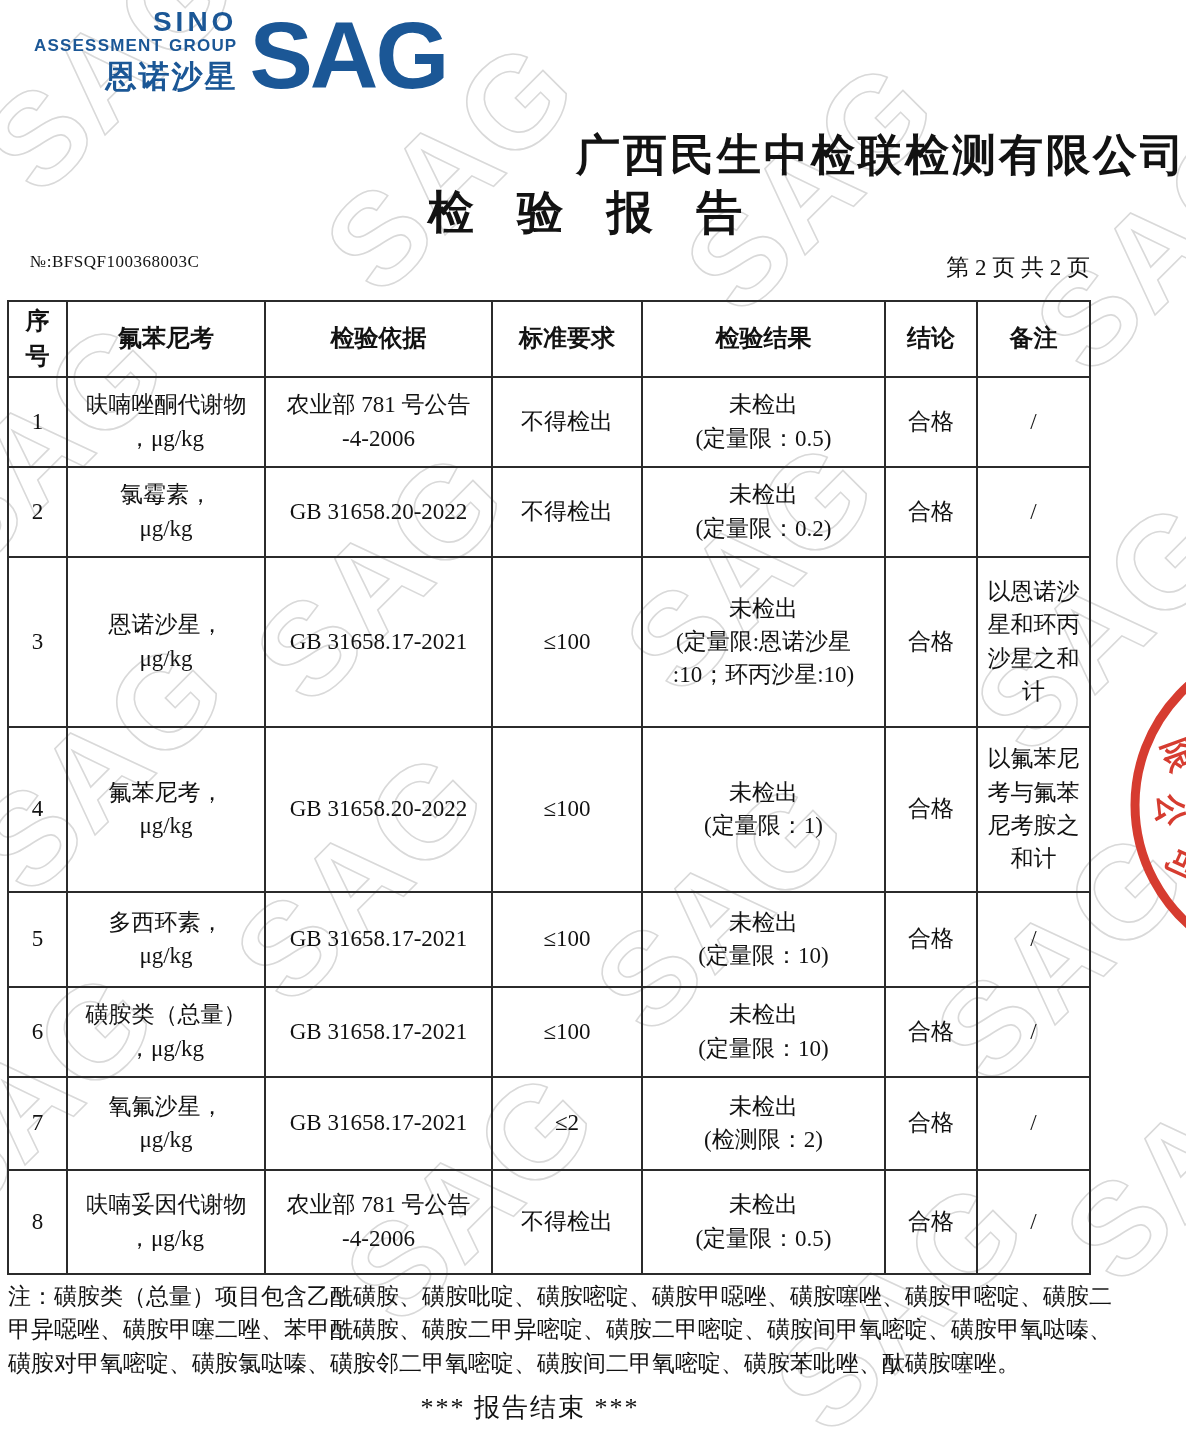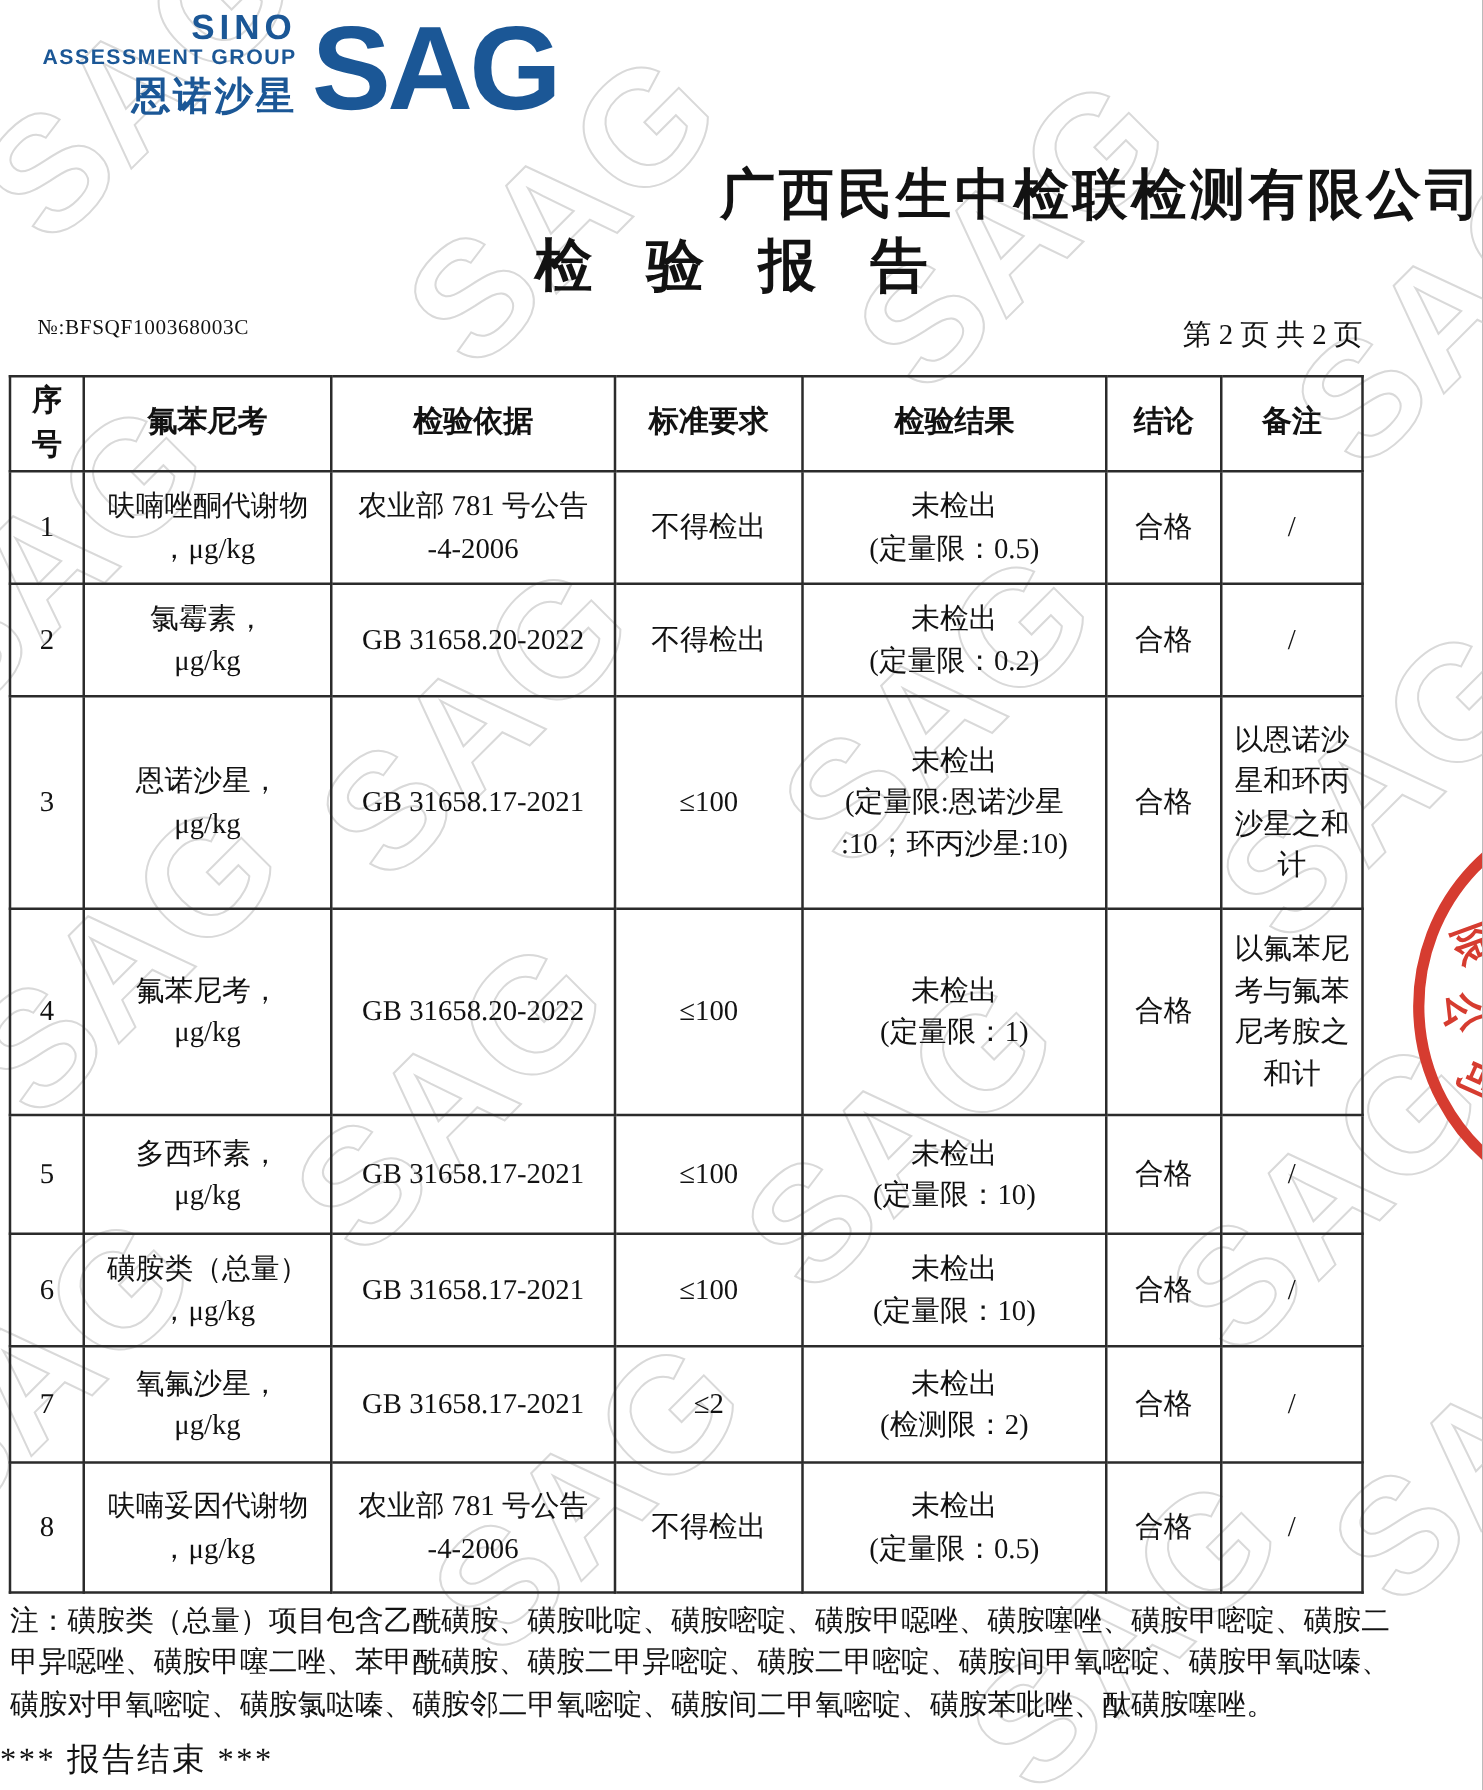--- a/index.html
+++ b/index.html
@@ -48,21 +48,21 @@
   tr.h-90{height:90px;}
   tr.h-170{height:170px;}
   tr.h-165{height:165px;}
   tr.h-95{height:95px;}
   tr.h-93{height:93px;}
   tr.h-104{height:104px;}
 
   
   .note{position:absolute;top:1280px;left:8px;width:1172px;
     font-size:23px;line-height:1.45;white-space:pre-line;text-align:left;}
-  .endline{position:absolute;top:1390px;left:0;width:1060px;text-align:left;
+  .endline{position:absolute;top:1390px;left:0;width:1060px;text-align:center;
     font-size:26px;letter-spacing:2px;}
 </style>
 </head>
 <body>
 
 <div class="page">
 
   <svg class="layer wm" width="1186" height="1432" viewBox="0 0 1186 1432" font-family="Liberation Sans, sans-serif" font-weight="bold" font-size="130">
     <g fill="none" stroke="#d9d9d9" stroke-width="1.6" letter-spacing="2">
       <text transform="translate(40 200) rotate(-45)">SAG</text>

